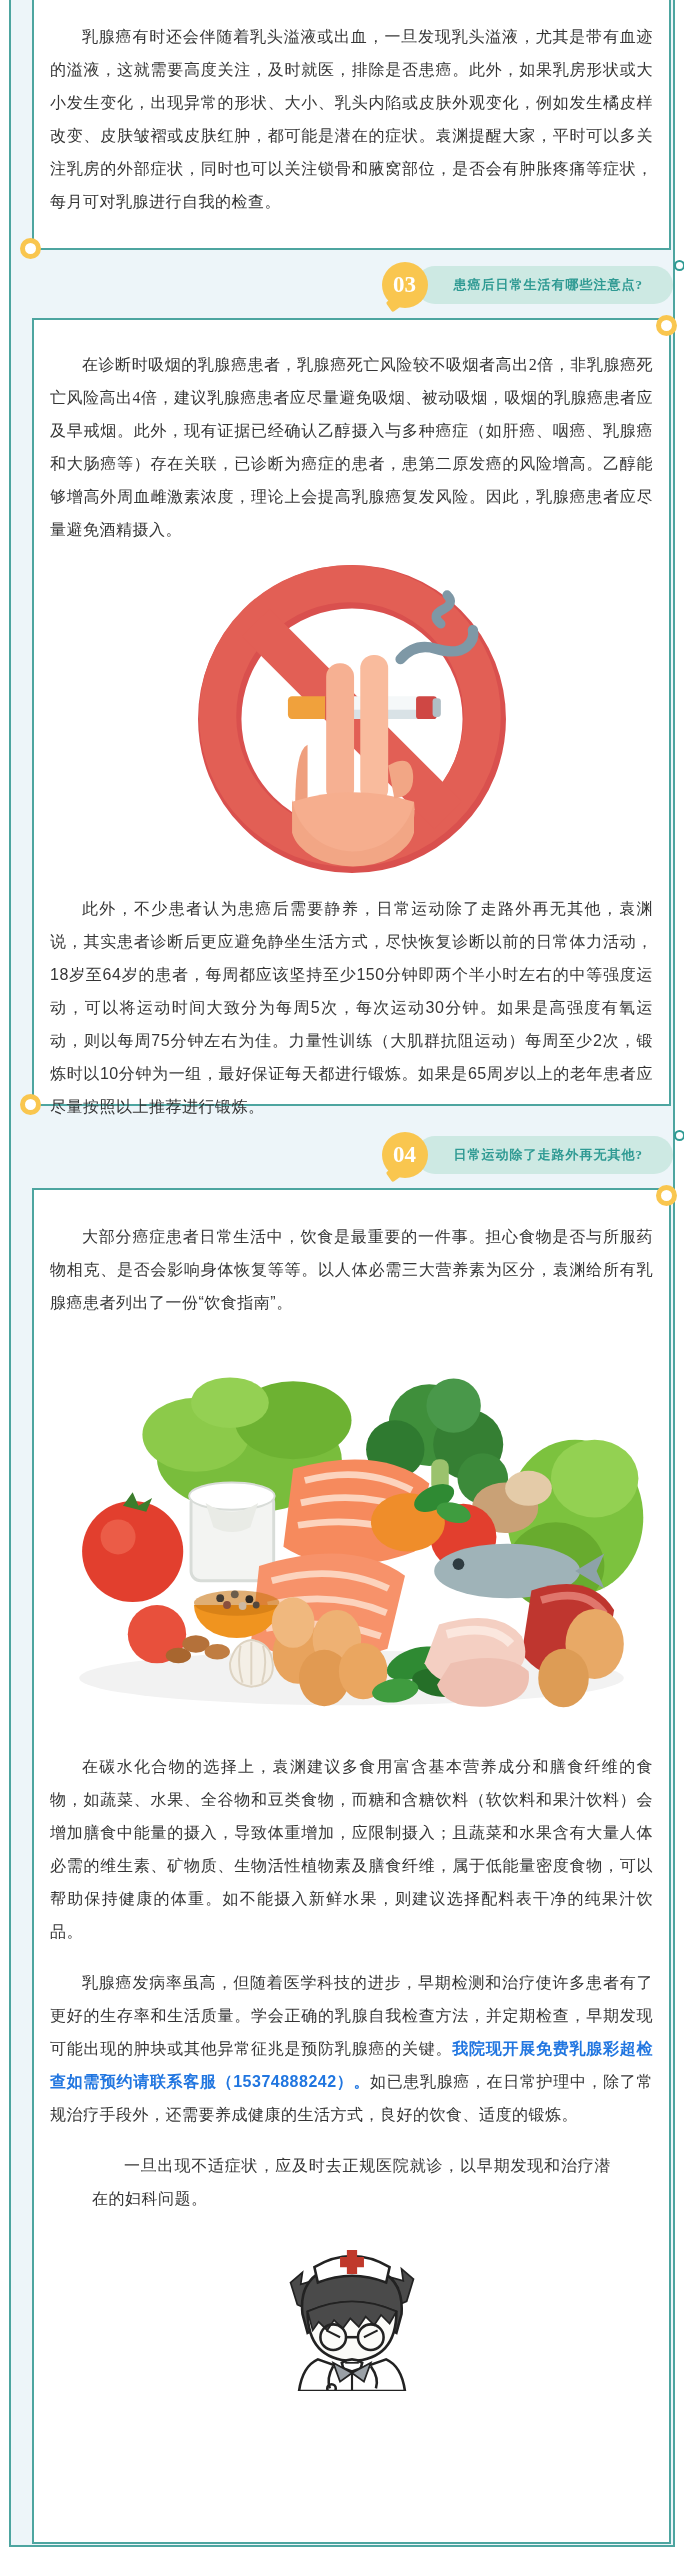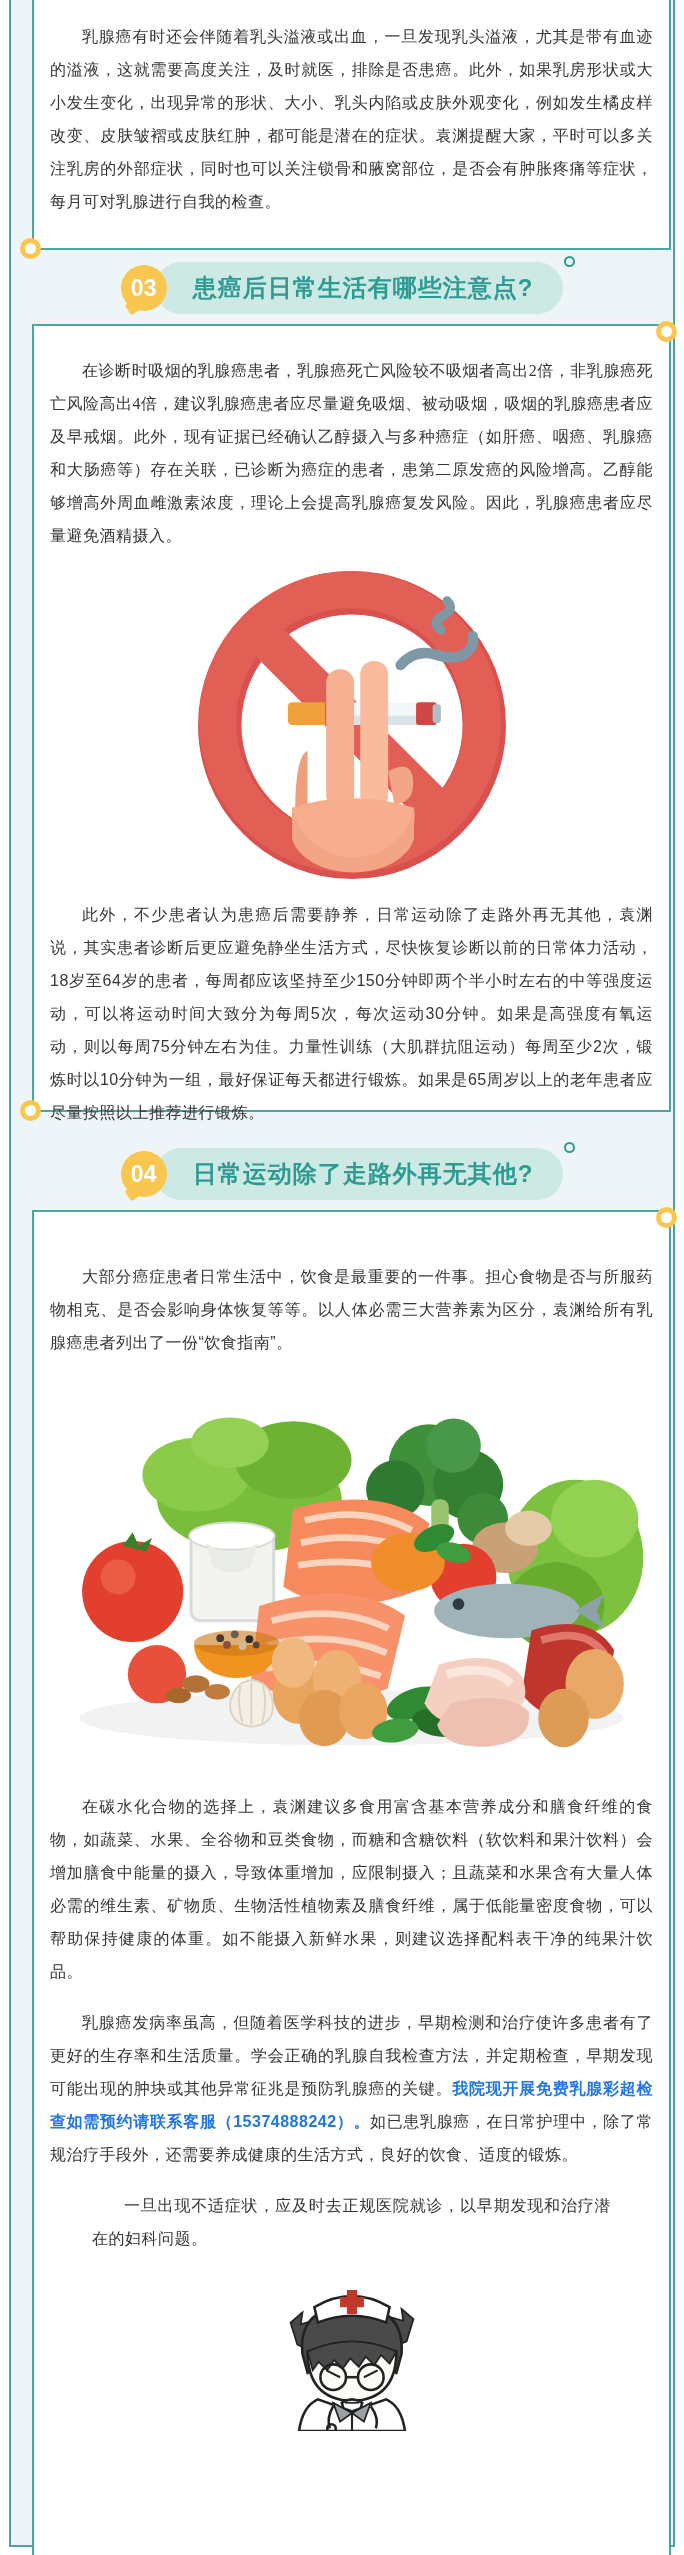--- a/index.html
+++ b/index.html
@@ -34,39 +34,39 @@
   .hl-link{color:var(--blue,#2176e0);font-weight:bold;text-decoration:none;}
   
   .ring{
     position:absolute;width:11px;height:11px;border-radius:50%;
     border:5px solid var(--yellow,#f9c64f);background:#fff;z-index:3;
   }
   .ring.bl{left:-14px;bottom:-11px;}
   .ring.tr{right:-8px;top:-5px;}
   
   .section-head{
-    display:flex;align-items:center;justify-content:center;
-    padding:12px 0 10px 0;position:relative;
+    display:flex;align-items:center;justify-content:flex-end;
+    padding:12px 0 10px 0;position:relative;font-family:Liberation Serif, serif;
   }
   .num-badge{
     position:relative;z-index:2;
     width:46px;height:46px;border-radius:50%;
     background:var(--yellow,#f9c33c);
     color:#ffffff;font-weight:bold;font-size:23px;
     display:flex;align-items:center;justify-content:center;
     margin-right:-12px;
   }
   .num-badge::after{
     content:"";position:absolute;left:6px;bottom:-2px;
     width:12px;height:12px;background:var(--yellow,#f9c33c);
     transform:rotate(55deg);border-radius:2px;z-index:-1;
   }
   .title-pill{
     background:var(--pillbg,#cde9e3);color:var(--pilltext,#2f9a93);
-    font-weight:bold;font-size:24px;letter-spacing:1px;
+    font-weight:bold;font-size:13px;letter-spacing:1px;
     padding:10px 30px 10px 38px;border-radius:999px;
     position:relative;
   }
   .pill-dot{
     position:absolute;right:-12px;top:-6px;
     width:7px;height:7px;border-radius:50%;
     border:2px solid var(--pilltext,#57aaa4);background:transparent;
   }
   .figure{display:flex;justify-content:center;margin:14px 0;}
   .meme-wrap{margin-top:10px;text-align:center;}
@@ -123,31 +123,31 @@
           <path d="M92 228 a 60 60 0 0 0 118 2 l 0 30 a 60 40 0 0 1 -118 0 z" fill="#f2a685"></path>
           <path d="M185 195 q 22 -12 24 8 q 2 22 -18 24 z" fill="#f2a685"></path>
         </g>
       </svg>
     </div>
 
     <p class="para">此外，不少患者认为患癌后需要静养，日常运动除了走路外再无其他，袁渊说，其实患者诊断后更应避免静坐生活方式，尽快恢复诊断以前的日常体力活动，18岁至64岁的患者，每周都应该坚持至少150分钟即两个半小时左右的中等强度运动，可以将运动时间大致分为每周5次，每次运动30分钟。如果是高强度有氧运动，则以每周75分钟左右为佳。力量性训练（大肌群抗阻运动）每周至少2次，锻炼时以10分钟为一组，最好保证每天都进行锻炼。如果是65周岁以上的老年患者应尽量按照以上推荐进行锻炼。</p>
     <span class="ring bl"></span>
   </section>
 
-  <div class="section-head" style="padding-top:36px;">
+  <div class="section-head" style="padding-top:26px;">
     <span class="num-badge">04</span>
     <span class="title-pill">
       <span>日常运动除了走路外再无其他?</span>
       <span class="pill-dot"></span>
     </span>
   </div>
 
   <section class="card" style="height:1356px;">
     <span class="ring tr"></span>
-    <p class="para" style="margin-top:36px;">大部分癌症患者日常生活中，饮食是最重要的一件事。担心食物是否与所服药物相克、是否会影响身体恢复等等。以人体必需三大营养素为区分，袁渊给所有乳腺癌患者列出了一份“饮食指南”。</p>
+    <p class="para" style="margin-top:18px;">大部分癌症患者日常生活中，饮食是最重要的一件事。担心食物是否与所服药物相克、是否会影响身体恢复等等。以人体必需三大营养素为区分，袁渊给所有乳腺癌患者列出了一份“饮食指南”。</p>
 
     <div class="figure" style="margin:10px 0 6px 0;">
       <svg width="620" height="395" viewBox="0 0 620 395">
         <rect x="0" y="0" width="620" height="395" fill="#ffffff"></rect>
         <ellipse cx="310" cy="345" rx="280" ry="28" fill="#f2f2f2"></ellipse>
 
         <g>
           <ellipse cx="205" cy="120" rx="95" ry="55" fill="#79bd3c"></ellipse>
           <ellipse cx="150" cy="95" rx="55" ry="38" fill="#8cca4a"></ellipse>
           <ellipse cx="250" cy="80" rx="60" ry="40" fill="#6db232"></ellipse>

